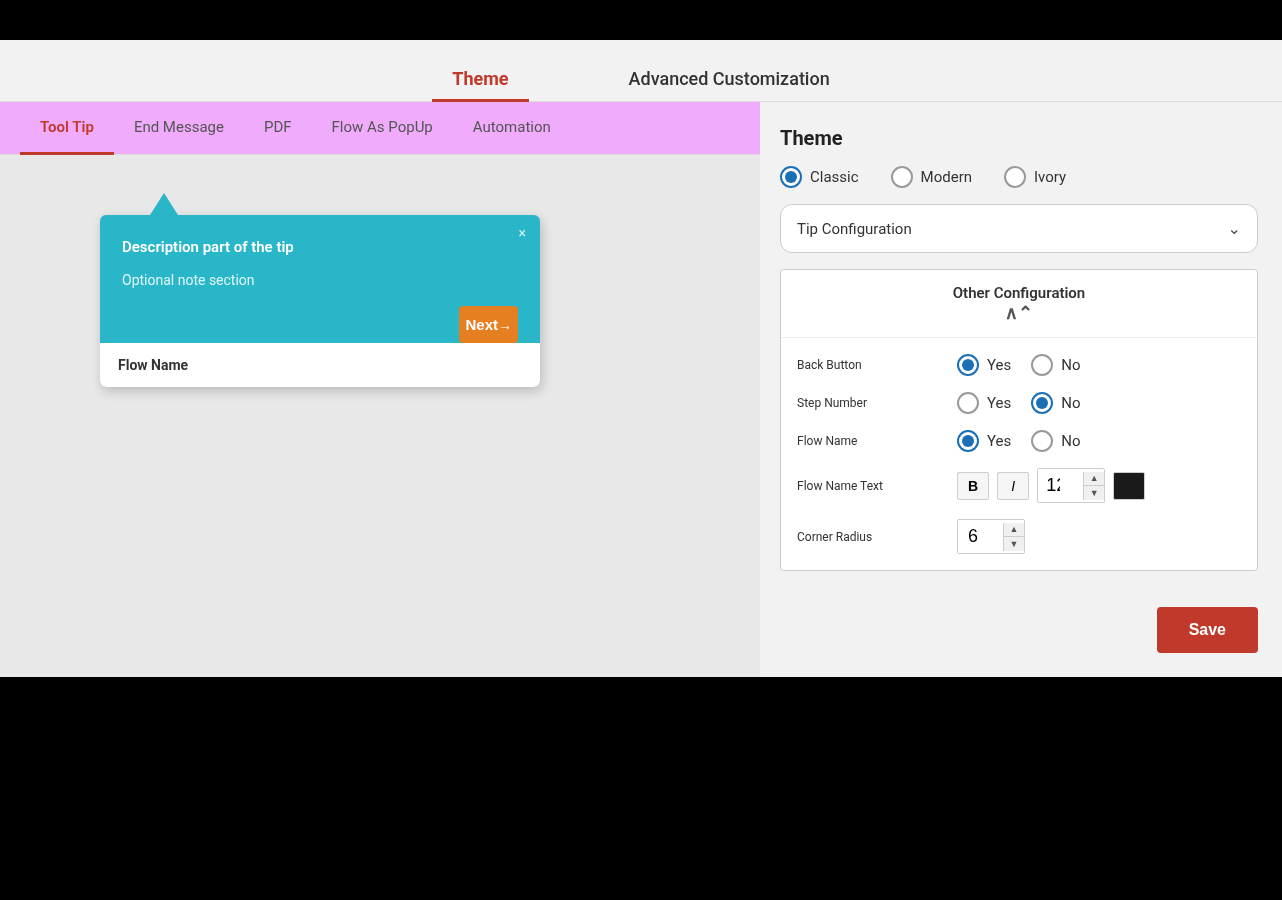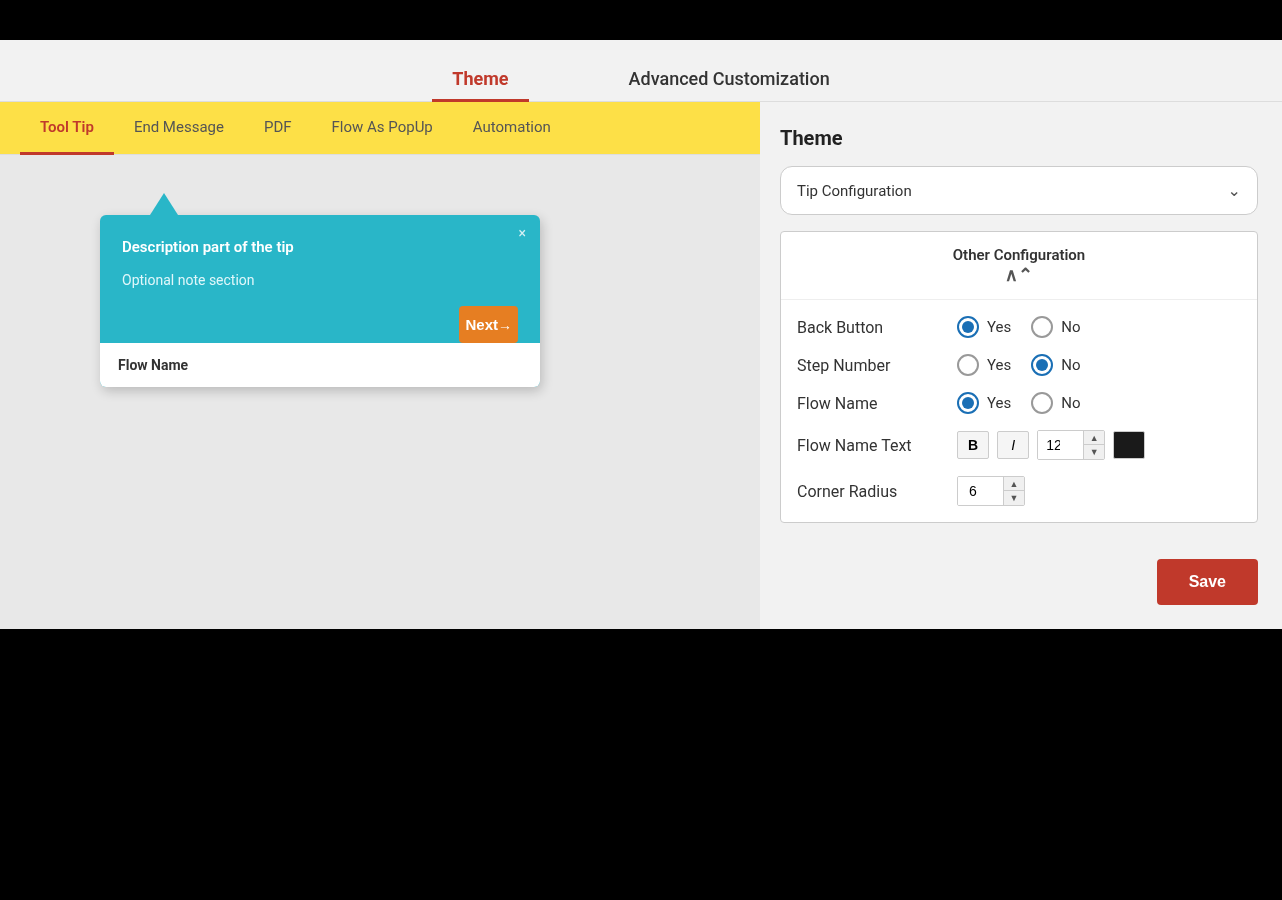--- a/index.html
+++ b/index.html
@@ -54,21 +54,21 @@
       flex: 0 0 760px;
       background: #f2f2f2;
       display: flex;
       flex-direction: column;
     }
     .tab-bar {
       display: flex;
       align-items: center;
       gap: 0;
       padding: 0 20px;
-      background: #fde047;
+      background: #f0abfc;
       border-bottom: 1px solid #ddd;
     }
     .tab-item {
       padding: 16px 20px;
       font-size: 15px;
       color: #555;
       cursor: pointer;
       border-bottom: 3px solid transparent;
       margin-bottom: -1px;
     }
@@ -243,21 +243,21 @@
       display: flex;
       flex-direction: column;
       gap: 16px;
     }
     .config-row {
       display: flex;
       align-items: center;
       gap: 0;
     }
     .config-label {
-      font-size: 16px;
+      font-size: 12px;
       color: #333;
       width: 160px;
       flex-shrink: 0;
     }
     .config-controls {
       display: flex;
       align-items: center;
       gap: 20px;
     }
     .text-controls {
@@ -286,21 +286,21 @@
       align-items: center;
       border: 1px solid #ccc;
       border-radius: 2px;
       overflow: hidden;
       background: #fff;
     }
     .number-input-box input {
       width: 45px;
       border: none;
       padding: 6px 8px;
-      font-size: 14px;
+      font-size: 18px;
       text-align: center;
       outline: none;
     }
     .number-spinners {
       display: flex;
       flex-direction: column;
       border-left: 1px solid #ccc;
     }
     .spinner-btn {
       background: #f0f0f0;
@@ -383,20 +383,35 @@
           <div class="tooltip-footer">Flow Name</div>
         </div>
       </div>
 
     </div>
 
     <div class="right-panel">
 
       <div class="theme-section">
         <div class="theme-title">Theme</div>
+        <div class="theme-options">
+          <label class="radio-option">
+            <div class="radio-circle selected">
+            </div>
+            <span>Classic</span>
+          </label>
+          <label class="radio-option">
+            <div class="radio-circle"></div>
+            <span>Modern</span>
+          </label>
+          <label class="radio-option">
+            <div class="radio-circle"></div>
+            <span>Ivory</span>
+          </label>
+        </div>
 
         <div class="dropdown-box">
           <span>Tip Configuration</span>
           <span class="dropdown-chevron">⌄</span>
         </div>
       </div>
 
       <div class="config-box">
         <div class="config-header">
           <span>Other Configuration</span>

